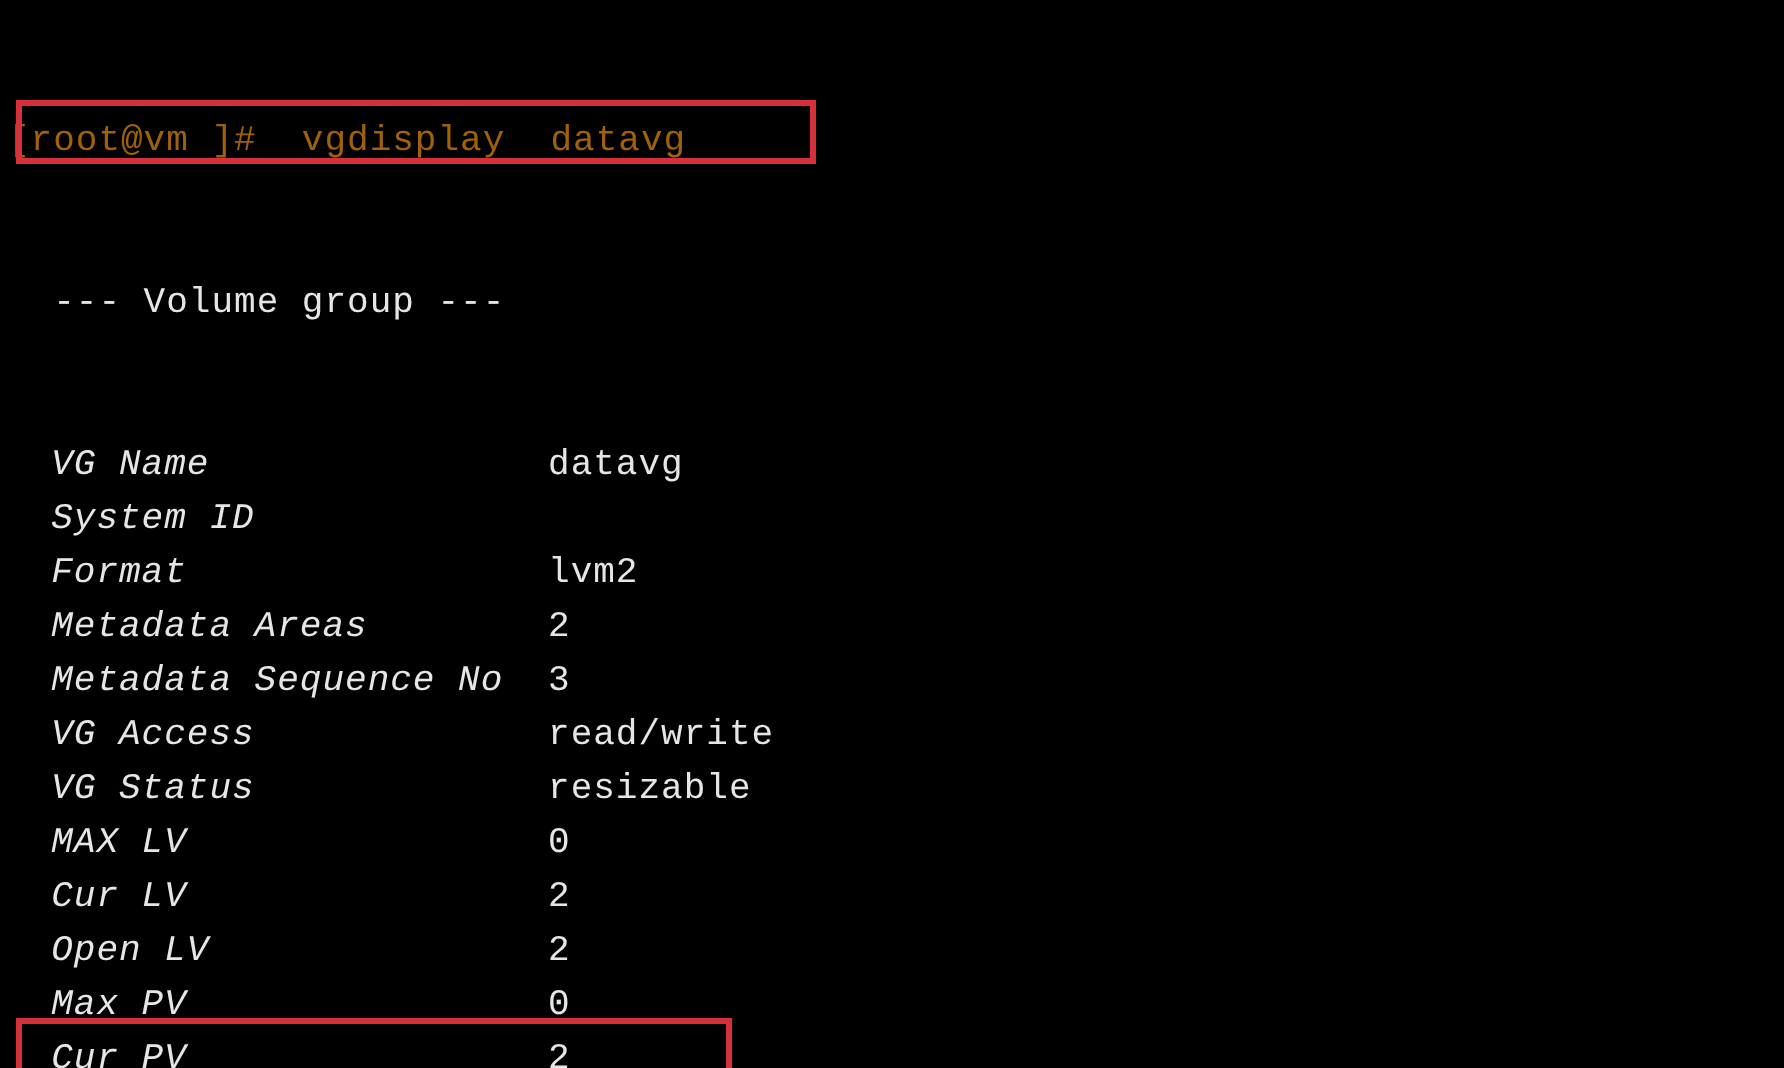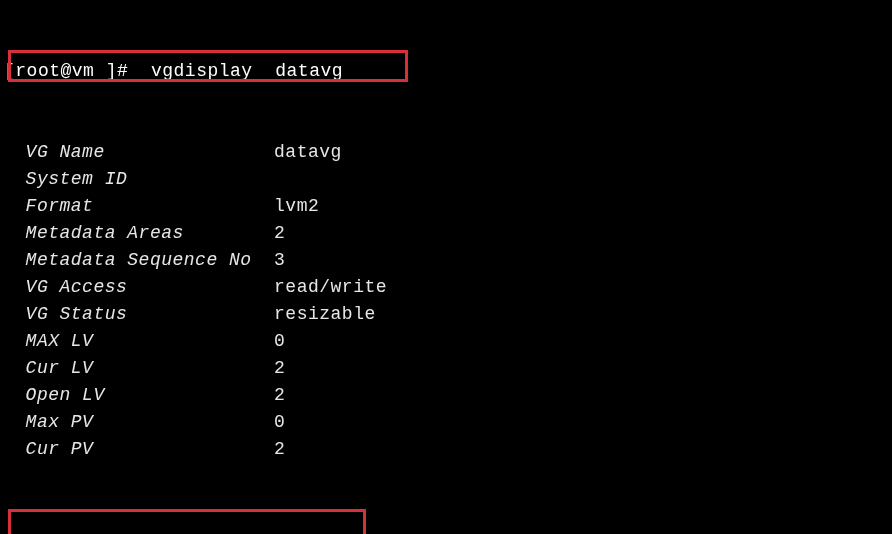--- a/index.html
+++ b/index.html
@@ -25,28 +25,29 @@
   }
   .label-col {
     display: inline-block;
     width: 23ch;
     font-style: italic;
   }
   .row-pad {
     display: inline-block;
     width: 2ch;
   }
-  .prompt-user { color:#ffffff; }
+  .prompt-user { color:#a16207; }
   .highlight-box {
     position: absolute;
     border: 3px solid #d6303a;
     box-sizing: border-box;
     pointer-events:none;
   }
 </style>
 </head>
 <body>
 
 <div class="terminal">
   <span class="line"><span class="prompt-user">[root@vm ]#  vgdisplay  datavg</span></span>
+  <span class="line">  --- Volume group ---</span>
   <div id="rows-container"><span class="line"><span class="row-pad">  </span><span class="label-col">VG Name</span><span>datavg</span></span><span class="line"><span class="row-pad">  </span><span class="label-col">System ID</span><span></span></span><span class="line"><span class="row-pad">  </span><span class="label-col">Format</span><span>lvm2</span></span><span class="line"><span class="row-pad">  </span><span class="label-col">Metadata Areas</span><span>2</span></span><span class="line"><span class="row-pad">  </span><span class="label-col">Metadata Sequence No</span><span>3</span></span><span class="line"><span class="row-pad">  </span><span class="label-col">VG Access</span><span>read/write</span></span><span class="line"><span class="row-pad">  </span><span class="label-col">VG Status</span><span>resizable</span></span><span class="line"><span class="row-pad">  </span><span class="label-col">MAX LV</span><span>0</span></span><span class="line"><span class="row-pad">  </span><span class="label-col">Cur LV</span><span>2</span></span><span class="line"><span class="row-pad">  </span><span class="label-col">Open LV</span><span>2</span></span><span class="line"><span class="row-pad">  </span><span class="label-col">Max PV</span><span>0</span></span><span class="line"><span class="row-pad">  </span><span class="label-col">Cur PV</span><span>2</span></span></div>
   <div id="highlights-container"><div class="highlight-box" style="top: 50px; left: 8px; width: 400px; height: 32px;"></div><div class="highlight-box" style="top: 509px; left: 8px; width: 358px; height: 32px;"></div></div>
 </div>
 
 </body></html>

